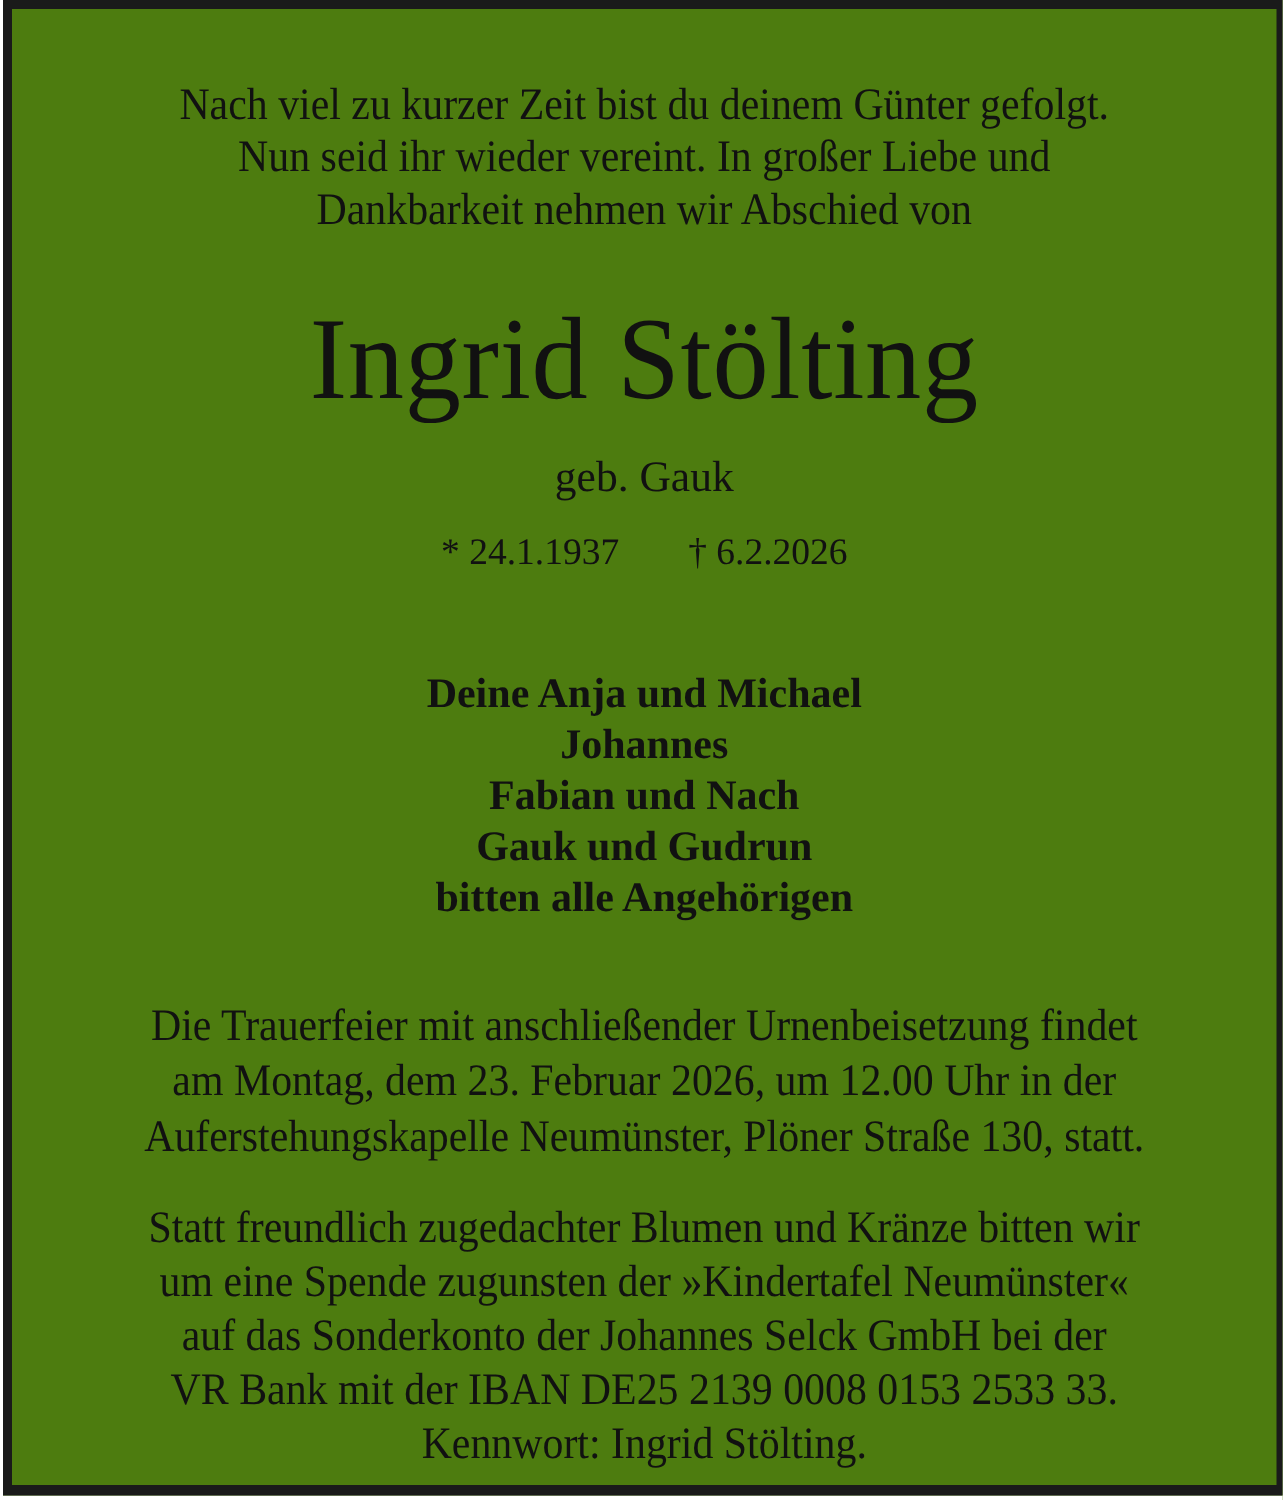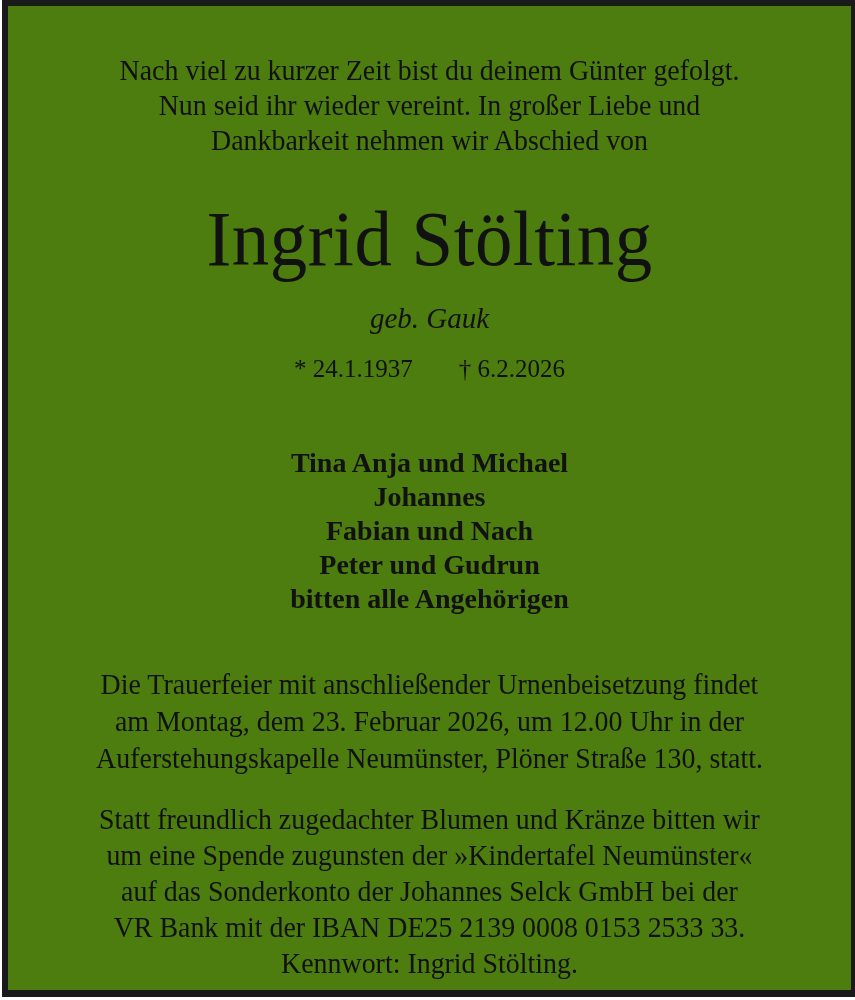--- a/index.html
+++ b/index.html
@@ -49,21 +49,20 @@
     .name {
       font-size: 78px;
       line-height: 90px;
       transform: scaleX(0.96);
       transform-origin: center;
       letter-spacing: 0.5px;
     }
     .maiden {
       font-size: 29px;
       line-height: 34px;
-      font-style: italic;
     }
     .dates {
       font-size: 25px;
       line-height: 34px;
     }
     .dates .gap {
       display: inline-block;
       width: 46px;
     }
     .family {
@@ -89,24 +88,24 @@
     <div class="line intro" style="top:116px;">Dankbarkeit nehmen wir Abschied von</div>
 
     <div class="line name" style="top:188px;">Ingrid Stölting</div>
 
     <div class="line maiden" style="top:295px;">geb. Gauk</div>
 
     <div class="line dates" style="top:346px;">
       <span>* 24.1.1937</span><span class="gap"></span><span>† 6.2.2026</span>
     </div>
 
-    <div class="line family" style="top:440px;">Tina Anja und Michael</div>
+    <div class="line family" style="top:440px;">Deine Anja und Michael</div>
     <div class="line family" style="top:474px;">Johannes</div>
     <div class="line family" style="top:508px;">Fabian und Nach</div>
-    <div class="line family" style="top:542px;">Peter und Gudrun</div>
+    <div class="line family" style="top:542px;">Gauk und Gudrun</div>
     <div class="line family" style="top:576px;">bitten alle Angehörigen</div>
 
     <div class="line body-text" style="top:660px;">Die Trauerfeier mit anschließender Urnenbeisetzung findet</div>
     <div class="line body-text" style="top:697px;">am Montag, dem 23. Februar 2026, um 12.00 Uhr in der</div>
     <div class="line body-text" style="top:734px;">Auferstehungskapelle Neumünster, Plöner Straße 130, statt.</div>
 
     <div class="line body-text" style="top:795px;">Statt freundlich zugedachter Blumen und Kränze bitten wir</div>
     <div class="line body-text" style="top:831px;">um eine Spende zugunsten der »Kindertafel Neumünster«</div>
     <div class="line body-text" style="top:867px;">auf das Sonderkonto der Johannes Selck GmbH bei der</div>
     <div class="line body-text" style="top:903px;">VR Bank mit der IBAN DE25 2139 0008 0153 2533 33.</div>

